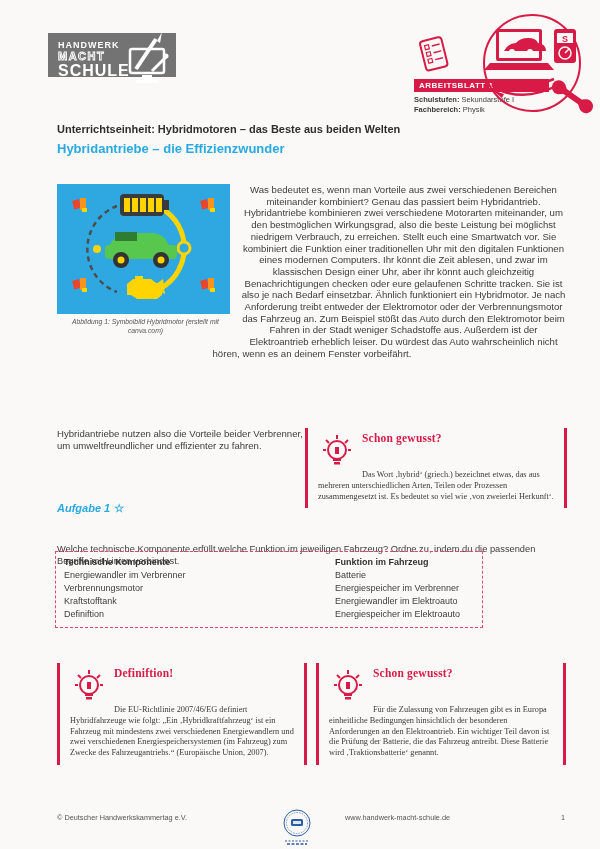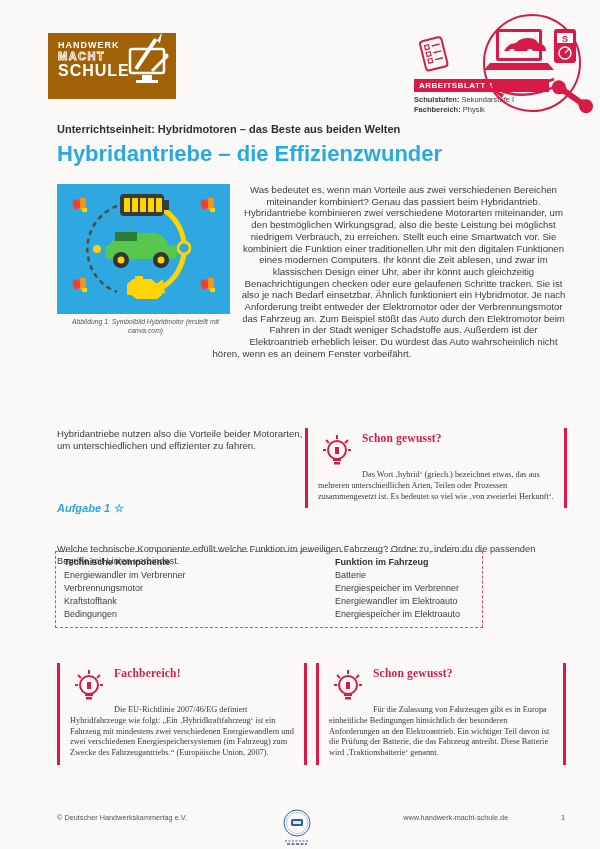--- a/index.html
+++ b/index.html
@@ -5,42 +5,42 @@
   * { margin:0; padding:0; box-sizing:border-box; }
   html,body { background:#e8e8e6; }
   .page {
     position:relative; width:600px; height:849px; margin:0 auto;
     background:#faf9f7; overflow:hidden;
     font-family:"Liberation Sans", sans-serif; color:#3d3d3d;
   }
   
   .header { position:absolute; top:33px; left:48px; right:0; height:80px; }
   .logo {
-    position:relative; display:inline-block; background:#a16207;
-    width:128px; height:66px; padding:7px 10px; color:#fff;
+    position:relative; display:inline-block; background:#737373;
+    width:128px; height:44px; padding:7px 10px; color:#fff;
   }
   .logo-line1 { font-size:9px; font-weight:bold; letter-spacing:1px; }
   .logo-line2 { font-size:11px; font-weight:bold; letter-spacing:1.5px;
     color:transparent; -webkit-text-stroke:0.9px #ffffff; }
   .logo-line3 { font-size:16px; font-weight:bold; letter-spacing:1px; }
   .logo-icon { position:absolute; right:4px; top:-6px; }
   .head-meta { position:absolute; left:366px; top:2px; width:140px; }
   .checklist-icon { margin-left:2px; margin-bottom:2px; }
   .ab-banner {
     background:#d81b46; color:#fff; font-size:8px; font-weight:bold;
     letter-spacing:0.5px; padding:2px 5px; width:135px; margin-bottom:3px;
   }
   .meta-line { font-size:7.5px; line-height:10px; color:#444; }
   .meta-line b { color:#3a3a3a; }
   .tools-badge { position:absolute; right:6px; top:-22px; }
   
   .kicker { position:absolute; top:123px; left:57px; right:30px;
     font-size:11px; font-weight:bold; color:#2e2e2e; }
   .headline { position:absolute; top:141px; left:57px; right:44px;
-    font-size:22px; font-weight:bold; color:#29a9e1; }
+    font-size:13px; font-weight:bold; color:#29a9e1; }
   
   .intro { position:absolute; top:184px; left:57px; width:510px;
     font-size:9.6px; line-height:11.7px; text-align:center; }
   .figure { float:left; width:173px; margin-right:10px; margin-bottom:2px; }
   .figure svg { display:block; }
   .fig-caption { font-size:6.8px; font-style:italic; color:#555;
     line-height:8.5px; margin-top:4px; padding-left:4px; }
   .closing-row { position:absolute; top:428px; left:57px; width:510px;
     display:flex; }
   .closing-text { width:248px; font-size:9.6px; line-height:11.7px; }
@@ -71,21 +71,21 @@
   .match-item { font-size:9px; line-height:13px; color:#3d3d3d; }
   
   .bottom-row { position:absolute; top:663px; left:57px; width:510px;
     display:flex; gap:9px; }
   .bottom-row .fact-box { width:250px; }
   
   .footer { position:absolute; left:57px; right:35px; top:813px;
     display:flex; align-items:flex-start; font-size:7.3px; color:#555;gap:28px; }
   .footer-copy { width:200px; }
   .footer-seal { flex:1; text-align:center; margin-top:-5px; }
-  .footer-site { width:170px; text-align:right; }
+  .footer-site { width:170px; }
   .footer-page { width:30px; text-align:right; }
 </style>
 </head>
 <body>
 
 <div class="page">
 
   <div class="header">
     <div class="logo">
       <div class="logo-line1">HANDWERK</div>
@@ -219,21 +219,21 @@
           <path d="M70 100 l6 -5 h18 l5 4 h6 v12 l-5 4 h-20 l-6 -4 h-4 z" fill="#ffd400"></path>
           <rect x="78" y="92" width="8" height="5" fill="#ffd400"></rect>
         </g>
       </svg>
       <div class="fig-caption">Abbildung 1: Symbolbild Hybridmotor (erstellt mit canva.com)</div>
     </div>
     <p>Was bedeutet es, wenn man Vorteile aus zwei verschiedenen Bereichen miteinander kombiniert? Genau das passiert beim Hybridantrieb. Hybridantriebe kombinieren zwei verschiedene Motorarten miteinander, um den bestmöglichen Wirkungsgrad, also die beste Leistung bei möglichst niedrigem Verbrauch, zu erreichen. Stellt euch eine Smartwatch vor. Sie kombiniert die Funktion einer traditionellen Uhr mit den digitalen Funktionen eines modernen Computers. Ihr könnt die Zeit ablesen, und zwar im klassischen Design einer Uhr, aber ihr könnt auch gleichzeitig Benachrichtigungen checken oder eure gelaufenen Schritte tracken. Sie ist also je nach Bedarf einsetzbar. Ähnlich funktioniert ein Hybridmotor. Je nach Anforderung treibt entweder der Elektromotor oder der Verbrennungsmotor das Fahrzeug an. Zum Beispiel stößt das Auto durch den Elektromotor beim Fahren in der Stadt weniger Schadstoffe aus. Außerdem ist der Elektroantrieb erheblich leiser. Du würdest das Auto wahrscheinlich nicht hören, wenn es an deinem Fenster vorbeifährt.</p>
   </div>
 
   <div class="closing-row">
-    <div class="closing-text">Hybridantriebe nutzen also die Vorteile beider Motorarten, um unterschiedlichen und effizienter zu fahren.</div>
+    <div class="closing-text">Hybridantriebe nutzen also die Vorteile beider Verbrenner, um umweltfreundlicher und effizienter zu fahren.</div>
     <div class="fact-box fact-box-1">
       <span class="bulb">
         <svg width="34" height="40" viewBox="0 0 34 40">
           <circle cx="17" cy="16" r="9" fill="none" stroke="#d81b46" stroke-width="2"></circle>
           <path d="M13 24 h8 v3 h-8 z M14 28 h6 v2.5 h-6 z" fill="#d81b46"></path>
           <rect x="15" y="13" width="4" height="7" fill="#d81b46"></rect>
           <line x1="17" y1="1" x2="17" y2="5" stroke="#d81b46" stroke-width="2"></line>
           <line x1="3" y1="16" x2="6" y2="16" stroke="#d81b46" stroke-width="2"></line>
           <line x1="28" y1="16" x2="31" y2="16" stroke="#d81b46" stroke-width="2"></line>
           <line x1="6" y1="6" x2="9" y2="9" stroke="#d81b46" stroke-width="2"></line>
@@ -252,39 +252,39 @@
 
   <div class="match-box">
     <div class="match-col-header">Technische Komponente</div>
     <div class="match-col-header">Funktion im Fahrzeug</div>
     <div class="match-item">Energiewandler im Verbrenner</div>
     <div class="match-item">Batterie</div>
     <div class="match-item">Verbrennungsmotor</div>
     <div class="match-item">Energiespeicher im Verbrenner</div>
     <div class="match-item">Kraftstofftank</div>
     <div class="match-item">Energiewandler im Elektroauto</div>
-    <div class="match-item">Bedingungen</div>
+    <div class="match-item">Definiftion</div>
     <div class="match-item">Energiespeicher im Elektroauto</div>
   </div>
 
   <div class="bottom-row">
     <div class="fact-box">
       <span class="bulb">
         <svg width="34" height="40" viewBox="0 0 34 40">
           <circle cx="17" cy="16" r="9" fill="none" stroke="#d81b46" stroke-width="2"></circle>
           <path d="M13 24 h8 v3 h-8 z M14 28 h6 v2.5 h-6 z" fill="#d81b46"></path>
           <rect x="15" y="13" width="4" height="7" fill="#d81b46"></rect>
           <line x1="17" y1="1" x2="17" y2="5" stroke="#d81b46" stroke-width="2"></line>
           <line x1="3" y1="16" x2="6" y2="16" stroke="#d81b46" stroke-width="2"></line>
           <line x1="28" y1="16" x2="31" y2="16" stroke="#d81b46" stroke-width="2"></line>
           <line x1="6" y1="6" x2="9" y2="9" stroke="#d81b46" stroke-width="2"></line>
           <line x1="28" y1="6" x2="25" y2="9" stroke="#d81b46" stroke-width="2"></line>
         </svg>
       </span>
-      <div class="fact-title">Fachbereich!</div>
+      <div class="fact-title">Definiftion!</div>
       <div class="fact-body">Die EU-Richtlinie 2007/46/EG definiert Hybridfahrzeuge wie folgt: „Ein ‚Hybridkraftfahrzeug‘ ist ein Fahrzeug mit mindestens zwei verschiedenen Energiewandlern und zwei verschiedenen Energiespeichersystemen (im Fahrzeug) zum Zwecke des Fahrzeugantriebs.“ (Europäische Union, 2007).</div>
     </div>
     <div class="fact-box">
       <span class="bulb">
         <svg width="34" height="40" viewBox="0 0 34 40">
           <circle cx="17" cy="16" r="9" fill="none" stroke="#d81b46" stroke-width="2"></circle>
           <path d="M13 24 h8 v3 h-8 z M14 28 h6 v2.5 h-6 z" fill="#d81b46"></path>
           <rect x="15" y="13" width="4" height="7" fill="#d81b46"></rect>
           <line x1="17" y1="1" x2="17" y2="5" stroke="#d81b46" stroke-width="2"></line>
           <line x1="3" y1="16" x2="6" y2="16" stroke="#d81b46" stroke-width="2"></line>

